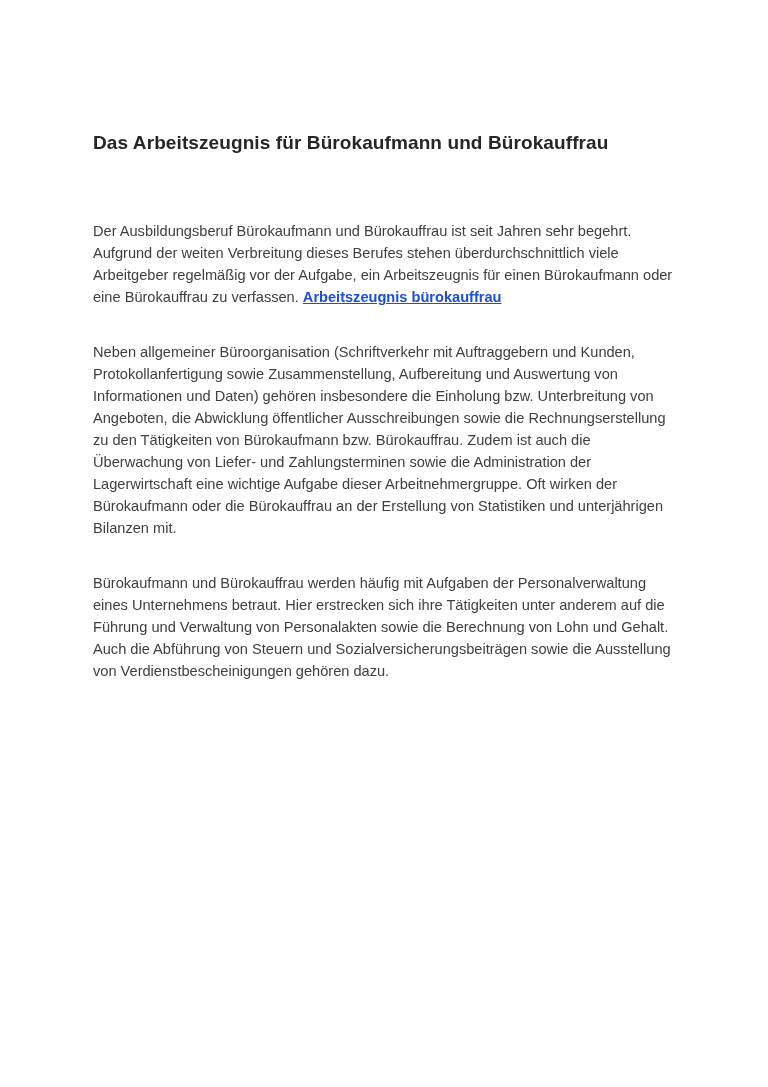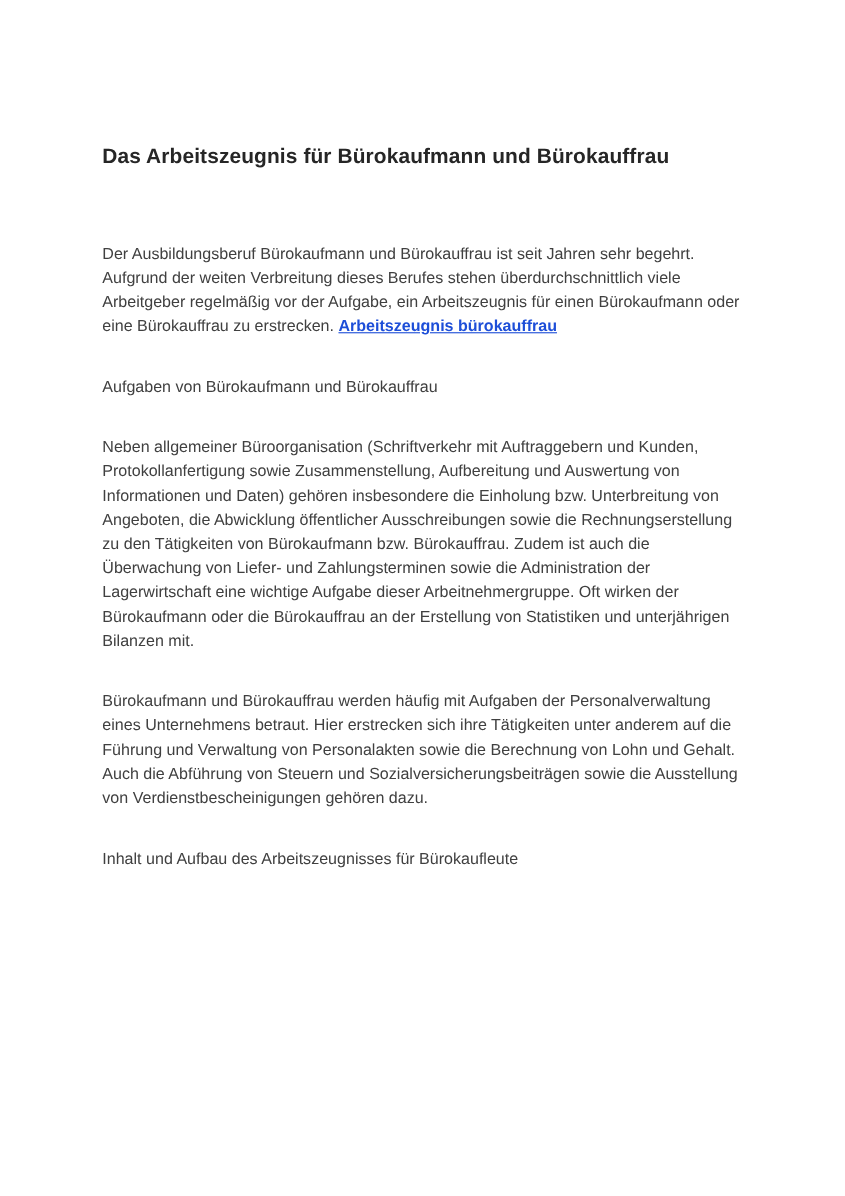--- a/index.html
+++ b/index.html
@@ -41,24 +41,22 @@
     cursor: pointer;
   }
 </style>
 </head>
 <body>
 
 <div class="page">
 
   <h1 class="doc-title">Das Arbeitszeugnis für Bürokaufmann und Bürokauffrau</h1>
 
-  <p class="doc-par"><span>Der Ausbildungsberuf Bürokaufmann und Bürokauffrau ist seit Jahren sehr begehrt. Aufgrund der weiten Verbreitung dieses Berufes stehen überdurchschnittlich viele Arbeitgeber regelmäßig vor der Aufgabe, ein Arbeitszeugnis für einen Bürokaufmann oder eine Bürokauffrau zu erstrecken. </span><a class="doc-link" style="color:#1d4ed8;">Arbeitszeugnis bürokauffrau</a></p>
+  <p class="doc-par"><span>Der Ausbildungsberuf Bürokaufmann und Bürokauffrau ist seit Jahren sehr begehrt. Aufgrund der weiten Verbreitung dieses Berufes stehen überdurchschnittlich viele Arbeitgeber regelmäßig vor der Aufgabe, ein Arbeitszeugnis für einen Bürokaufmann oder eine Bürokauffrau zu verfassen. </span><a class="doc-link" style="color:#1d4ed8;">Arbeitszeugnis bürokauffrau</a></p>
 
-  <p class="doc-par">Aufgaben von Bürokaufmann und Bürokauffrau</p>
 
 
   <p class="doc-par">Neben allgemeiner Büroorganisation (Schriftverkehr mit Auftraggebern und Kunden, Protokollanfertigung sowie Zusammenstellung, Aufbereitung und Auswertung von Informationen und Daten) gehören insbesondere die Einholung bzw. Unterbreitung von Angeboten, die Abwicklung öffentlicher Ausschreibungen sowie die Rechnungserstellung zu den Tätigkeiten von Bürokaufmann bzw. Bürokauffrau. Zudem ist auch die Überwachung von Liefer- und Zahlungsterminen sowie die Administration der Lagerwirtschaft eine wichtige Aufgabe dieser Arbeitnehmergruppe. Oft wirken der Bürokaufmann oder die Bürokauffrau an der Erstellung von Statistiken und unterjährigen Bilanzen mit.</p>
 
   <p class="doc-par">Bürokaufmann und Bürokauffrau werden häufig mit Aufgaben der Personalverwaltung eines Unternehmens betraut. Hier erstrecken sich ihre Tätigkeiten unter anderem auf die Führung und Verwaltung von Personalakten sowie die Berechnung von Lohn und Gehalt. Auch die Abführung von Steuern und Sozialversicherungsbeiträgen sowie die Ausstellung von Verdienstbescheinigungen gehören dazu.</p>
 
-  <p class="doc-par">Inhalt und Aufbau des Arbeitszeugnisses für Bürokaufleute</p>
 
 </div>
 
 </body></html>

